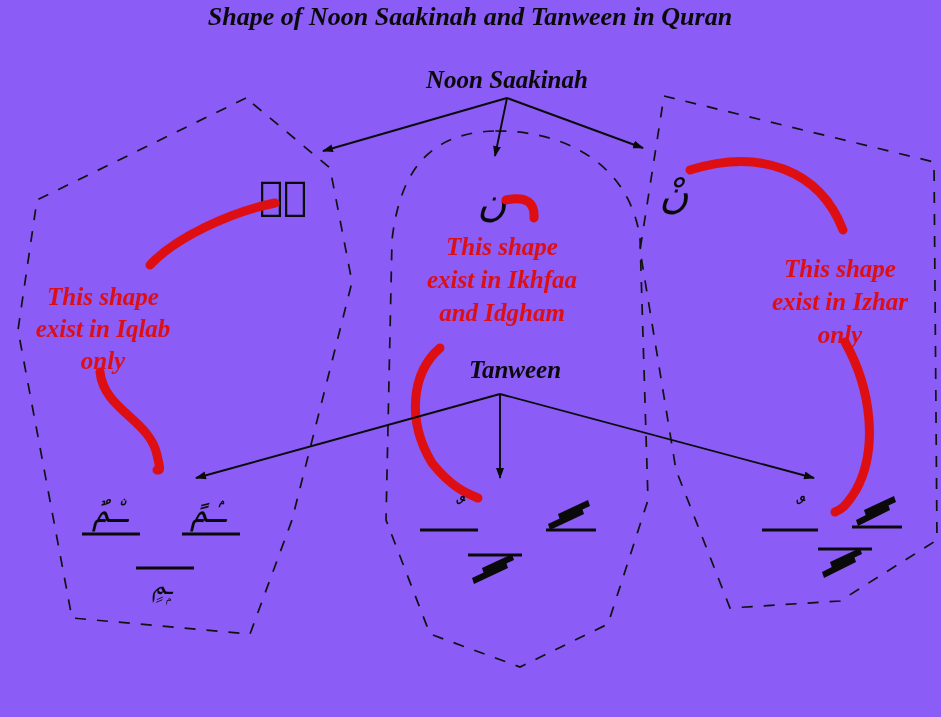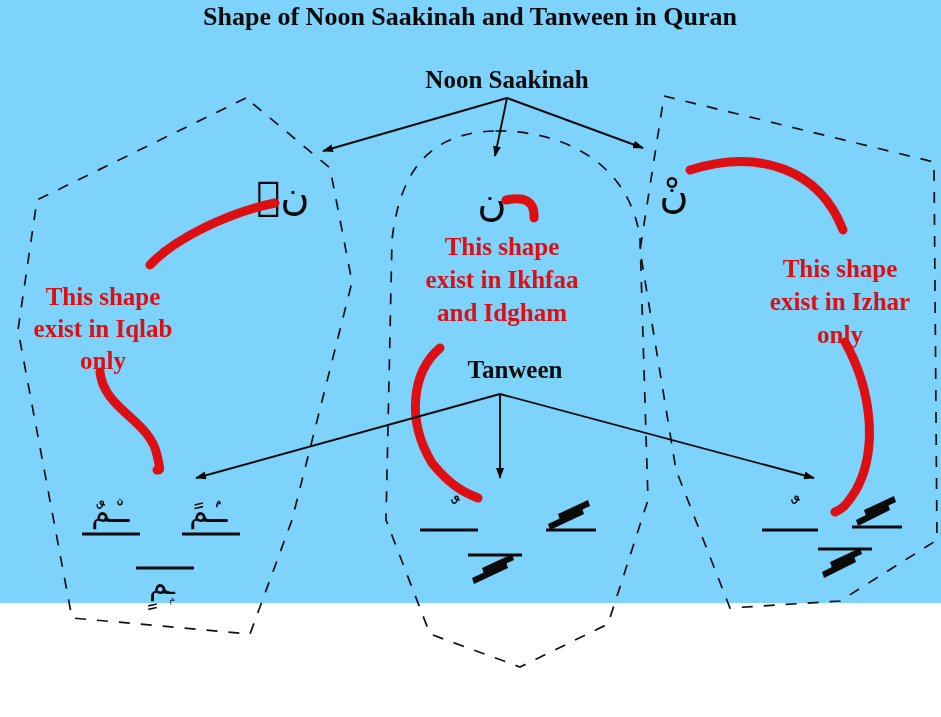--- a/index.html
+++ b/index.html
@@ -9,22 +9,23 @@
   }
   body {
     width: 941px;
     height: 717px;
     overflow: hidden;
     font-family: "Liberation Serif", "DejaVu Serif", serif;
   }
   #stage {
     position: relative;
     width: 941px;
-    height: 603px;
-    background: #7dd3fc;
+    height: 717px;
+    background: #8b5cf6;
+    font-style: italic;
   }
   #diagram {
     position: absolute;
     left: 0;
     top: 0;
     width: 941px;
     height: 717px;
     display: block;
   }
   .title-text {

